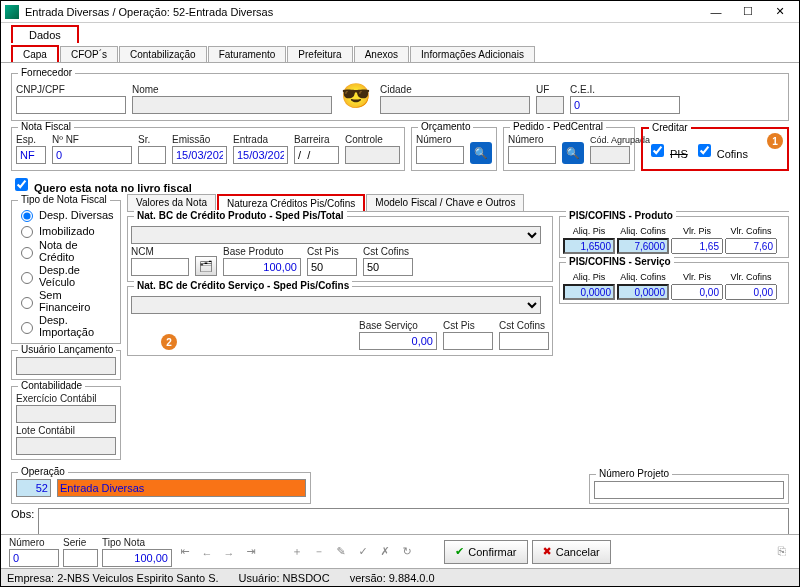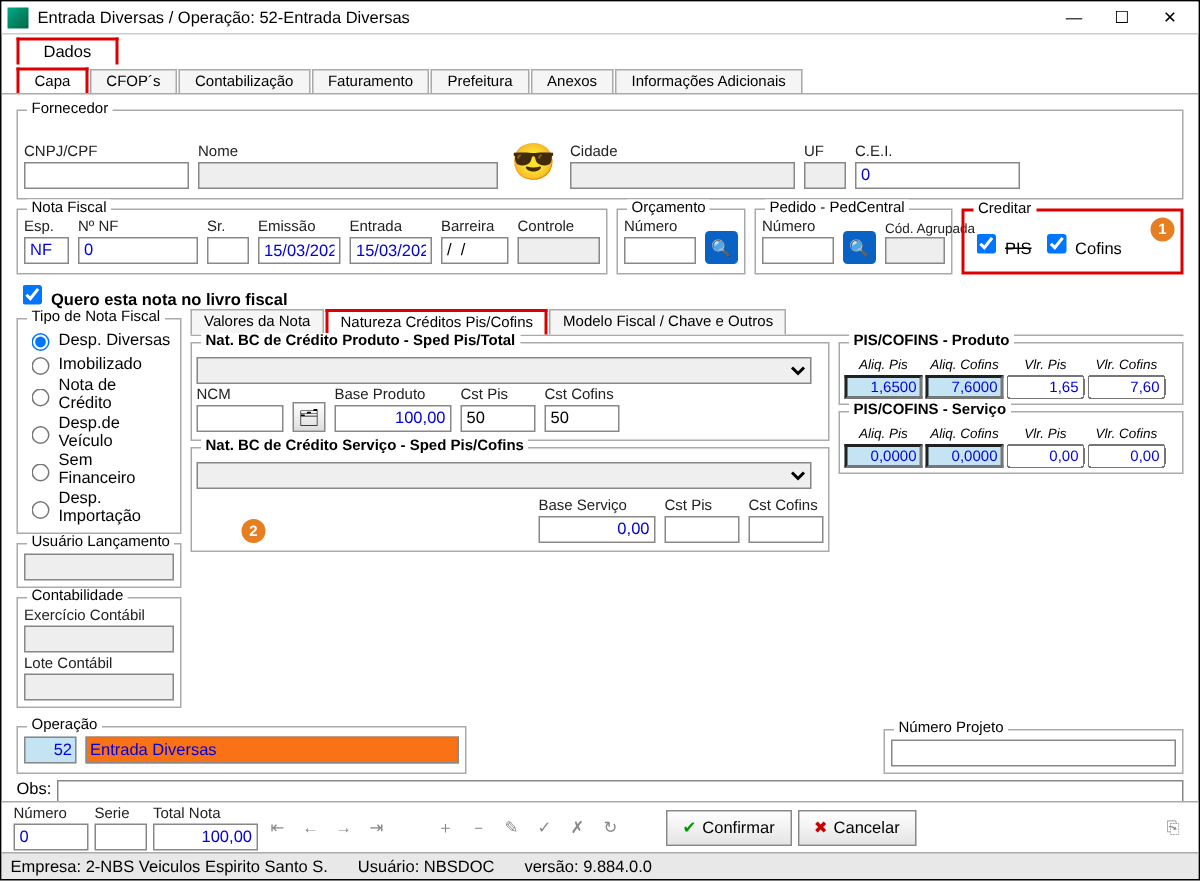--- a/index.html
+++ b/index.html
@@ -29,21 +29,21 @@
 .chk { display: flex; align-items: flex-end; gap: 3px; font-size: 10px; }
 .chk input { width: 13px; height: 13px; }
 .radio { display: flex; align-items: center; gap: 3px; font-size: 10px; margin-bottom: 1px; }
 .radio input { width: 12px; height: 12px; }
 .subtabs { display: flex; border-bottom: 1px solid #aaa; margin-bottom: 4px; }
 .subtabs .stab { border: 1px solid #aaa; border-bottom: none; padding: 2px 8px; background: #f5f5f5; font-size: 10px; cursor: pointer; margin-right: 1px; }
 .subtabs .stab.active { border: 2px solid #d00; border-bottom: none; background: #fff; }
 .subgroup { border: 1px solid #aaa; padding: 3px; margin-bottom: 4px; position: relative; }
 .subgroup > .slegend { position: absolute; top: -7px; left: 6px; background: #fff; padding: 0 3px; font-size: 10px; font-weight: bold; }
 .piscol { display: grid; grid-template-columns: repeat(4, 52px); gap: 2px; }
-.piscol .h { font-size: 9px; text-align: center; font-style: italic; }
+.piscol .h { font-size: 9px; text-align: center; }
 .piscol input { height: 16px; text-align: right; font-size: 10px; }
 .iconbtn { width: 22px; height: 20px; border: 1px solid #888; background: linear-gradient(#fff,#ddd); display:flex;align-items:center;justify-content:center; cursor:pointer; }
 .obs { display: flex; align-items: flex-start; gap: 4px; margin-top: 4px; }
 .obs textarea { flex: 1; height: 60px; border: 1px solid #888; resize: none; }
 .footer { position: absolute; bottom: 18px; left: 0; right: 0; height: 34px; border-top: 1px solid #aaa; display: flex; align-items: center; padding: 2px 8px; gap: 4px; background: #fff; }
 .statusbar { position: absolute; bottom: 0; left: 0; right: 0; height: 18px; background: #e8e8e8; display: flex; align-items: center; padding: 0 6px; gap: 20px; font-size: 10px; border-top: 1px solid #aaa; }
 .btn { border: 1px solid #888; background: linear-gradient(#fff,#e4e4e4); padding: 3px 10px; display: flex; align-items: center; gap: 4px; cursor: pointer; height: 24px; }
 .toolic { width: 18px; height: 18px; display:flex;align-items:center;justify-content:center; color:#888; cursor:pointer; }
 .callout { width:16px;height:16px;border-radius:50%;background:#e67e22;color:#fff;display:inline-flex;align-items:center;justify-content:center;font-size:10px;font-weight:bold; }
 .leftcol { width: 110px; }
@@ -72,21 +72,21 @@
   <div class="tab">CFOP´s</div>
   <div class="tab">Contabilização</div>
   <div class="tab">Faturamento</div>
   <div class="tab">Prefeitura</div>
   <div class="tab">Anexos</div>
   <div class="tab">Informações Adicionais</div>
 </div>
 
 <div class="content">
 
-  <div class="group" style="padding-top:16px;">
+  <div class="group" style="padding-top:4px;">
     <div class="legend">Fornecedor</div>
     <div class="row">
       <div class="fld" style="width:110px;">
           <label>CNPJ/CPF</label>
           <input value="" style="">
         </div>
       <div class="fld" style="width:200px;">
           <label>Nome</label>
           <input readonly="" value="" style="">
         </div>
@@ -356,21 +356,21 @@
 <div class="footer">
   <div class="fld" style="width:50px;">
       <label>Número</label>
       <input class="blue" value="0" style="">
     </div>
   <div class="fld" style="width:35px;">
       <label>Serie</label>
       <input value="" style="">
     </div>
   <div class="fld" style="width:70px;">
-      <label>Total Nota</label>
+      <label>Tipo Nota</label>
       <input class="blue" style="text-align: right;" value="100,00">
     </div>
   <div class="toolic">⇤</div>
   <div class="toolic">←</div>
   <div class="toolic">→</div>
   <div class="toolic">⇥</div>
   <div style="width:20px;"></div>
   <div class="toolic">＋</div>
   <div class="toolic">－</div>
   <div class="toolic">✎</div>

